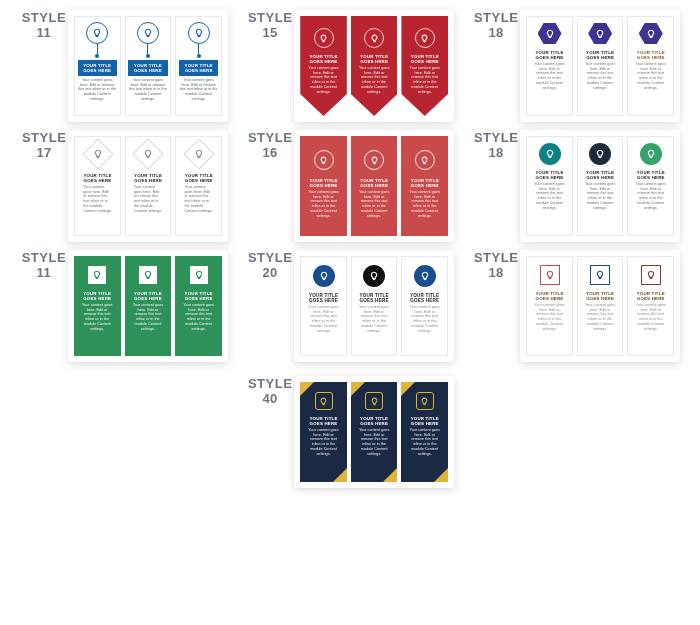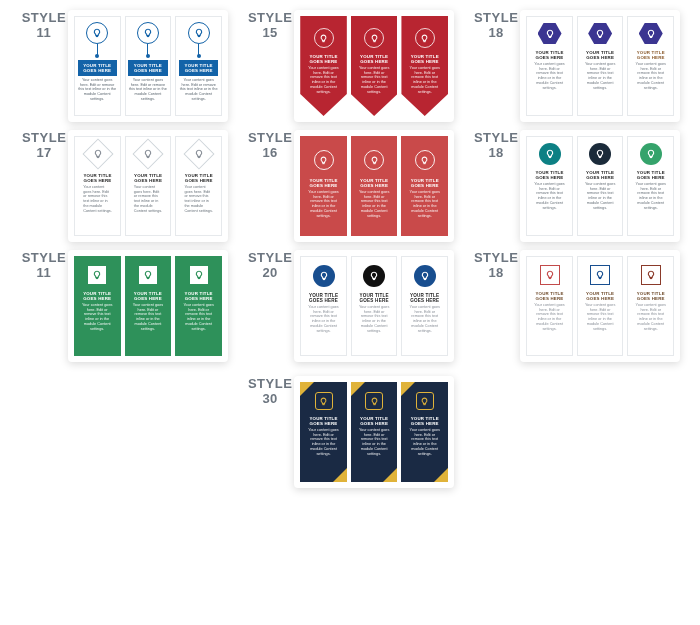--- a/index.html
+++ b/index.html
@@ -462,21 +462,21 @@
               <use href="#bulb-path"></use>
             </svg>
           </div>
         <div class="ttl">Your Title Goes Here</div>
         <div class="desc">Your content goes here. Edit or remove this text inline or in the module Content settings.</div>
       </div>
     </div>
   </div>
 
   <div class="style-block s20 last">
-    <div class="style-title">STYLE 30</div>
+    <div class="style-title">STYLE 40</div>
     <div class="preview">
       <div class="card">
         <div class="tri-tl"></div>
           <div class="tri-br"></div>
         <div class="sq">
             <svg class="bulb" viewBox="0 0 12 12">
               <use href="#bulb-path"></use>
             </svg>
           </div>
         <div class="ttl">Your Title Goes Here</div>

